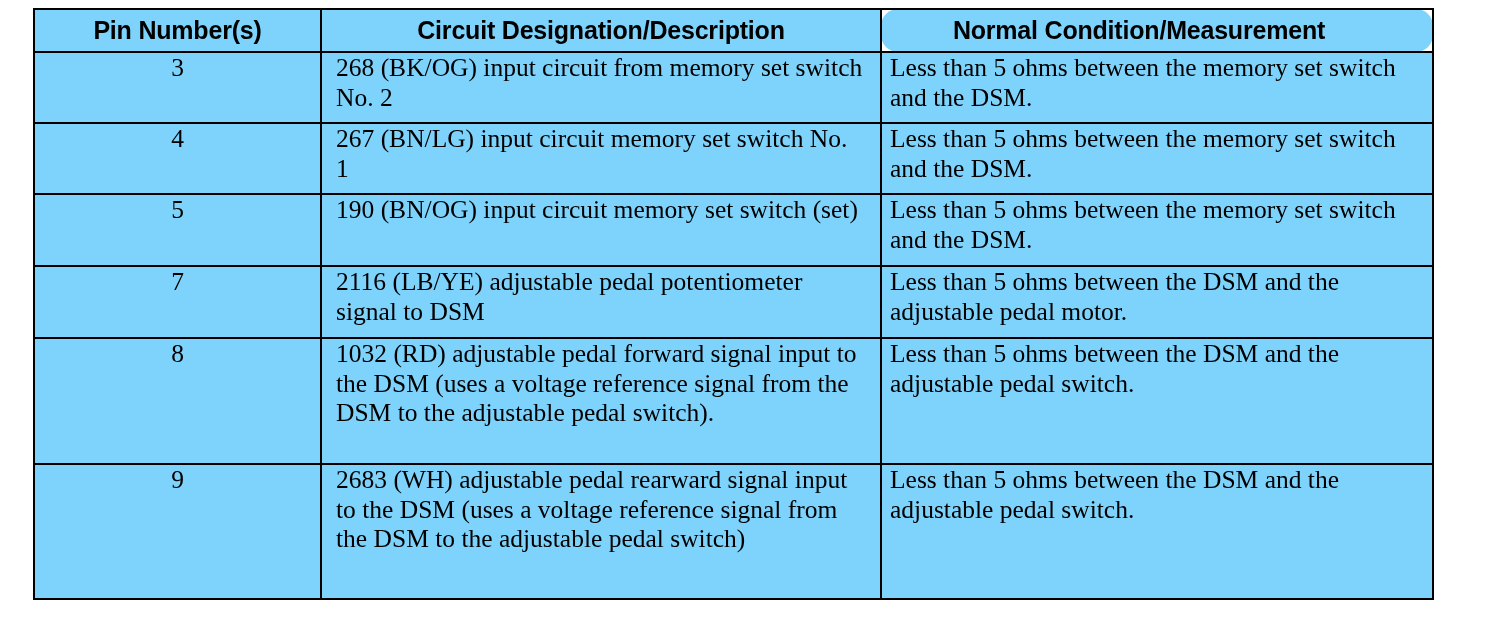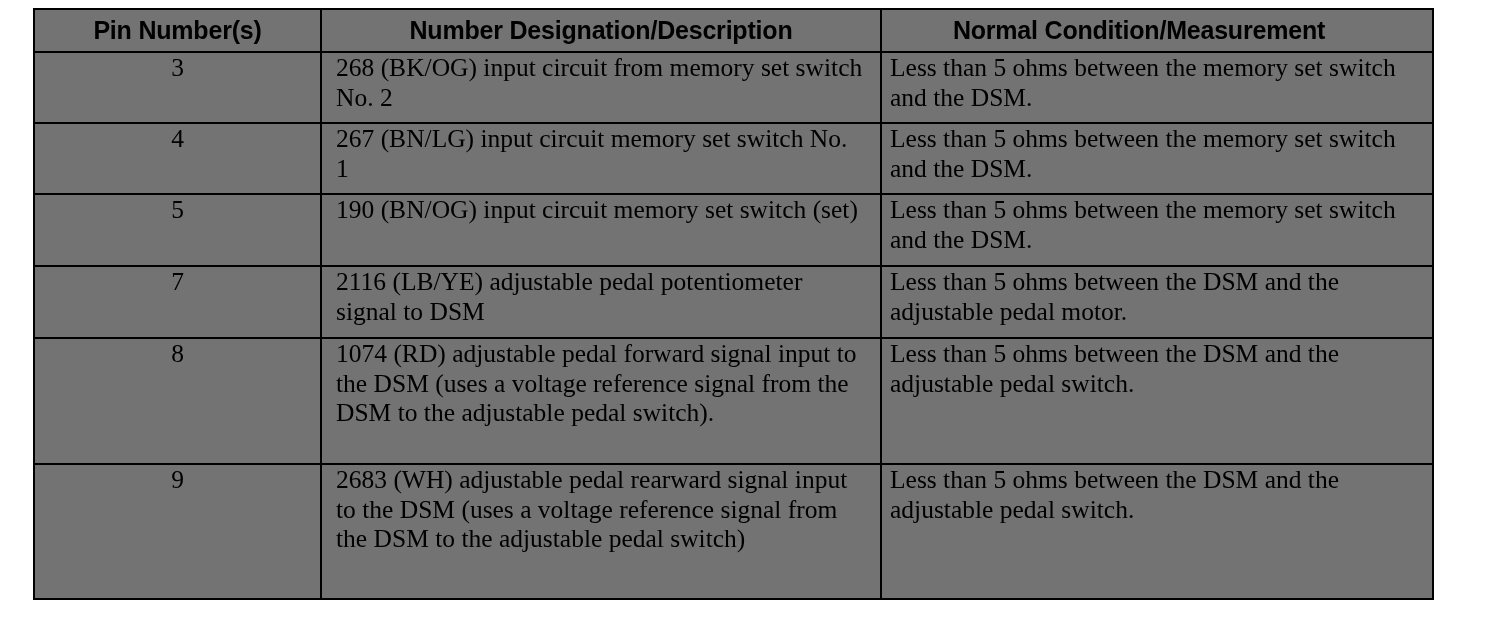--- a/index.html
+++ b/index.html
@@ -32,41 +32,42 @@
     background: #ffffff;
   }
 
   table.spec-table col.c-pin   { width: 287px; }
   table.spec-table col.c-desc  { width: 560px; }
   table.spec-table col.c-norm  { width: 552px; }
 
   table.spec-table th,
   table.spec-table td {
     border: 2px solid #000000;
-    background: #737373;
+    background: #7dd3fc;
     vertical-align: top;
     padding: 0;
   }
 
   
   thead th {
     height: 41px;
     font-family: "Liberation Sans", sans-serif;
     font-weight: bold;
     font-size: 25px;
     line-height: 41px;
     letter-spacing: -0.2px;
     text-align: center;
     white-space: nowrap;
     padding: 0 10px;
   }
   thead th.h-norm {
     text-align: center;
     padding-left: 4px;
     padding-right: 40px;
+    border-radius: 17px;
   }
 
   
   tbody td {
     font-family: "Liberation Serif", serif;
     font-size: 25.5px;
     line-height: 29.5px;
     padding: 6px 8px 8px 8px;
   }
   tbody td.cell-pin {
@@ -98,21 +99,21 @@
   <table class="spec-table">
     <colgroup>
       <col class="c-pin">
       <col class="c-desc">
       <col class="c-norm">
     </colgroup>
 
     <thead>
       <tr>
         <th class="h-pin">Pin Number(s)</th>
-        <th class="h-desc">Number Designation/Description</th>
+        <th class="h-desc">Circuit Designation/Description</th>
         <th class="h-norm">Normal Condition/Measurement</th>
       </tr>
     </thead>
 
     <tbody>
       <tr class="r0">
         <td class="cell-pin">3</td>
         <td class="cell-desc">268 (BK/OG) input circuit from memory set switch No. 2</td>
         <td class="cell-norm">Less than 5 ohms between the memory set switch and the DSM.</td>
       </tr>
@@ -126,21 +127,21 @@
         <td class="cell-desc">190 (BN/OG) input circuit memory set switch (set)</td>
         <td class="cell-norm">Less than 5 ohms between the memory set switch and the DSM.</td>
       </tr>
       <tr class="r3">
         <td class="cell-pin">7</td>
         <td class="cell-desc">2116 (LB/YE) adjustable pedal potentiometer signal to DSM</td>
         <td class="cell-norm">Less than 5 ohms between the DSM and the adjustable pedal motor.</td>
       </tr>
       <tr class="r4">
         <td class="cell-pin">8</td>
-        <td class="cell-desc">1074 (RD) adjustable pedal forward signal input to the DSM (uses a voltage reference signal from the DSM to the adjustable pedal switch).</td>
+        <td class="cell-desc">1032 (RD) adjustable pedal forward signal input to the DSM (uses a voltage reference signal from the DSM to the adjustable pedal switch).</td>
         <td class="cell-norm">Less than 5 ohms between the DSM and the adjustable pedal switch.</td>
       </tr>
       <tr class="r5">
         <td class="cell-pin">9</td>
         <td class="cell-desc">2683 (WH) adjustable pedal rearward signal input to the DSM (uses a voltage reference signal from the DSM to the adjustable pedal switch)</td>
         <td class="cell-norm">Less than 5 ohms between the DSM and the adjustable pedal switch.</td>
       </tr>
     </tbody>
   </table>
 

